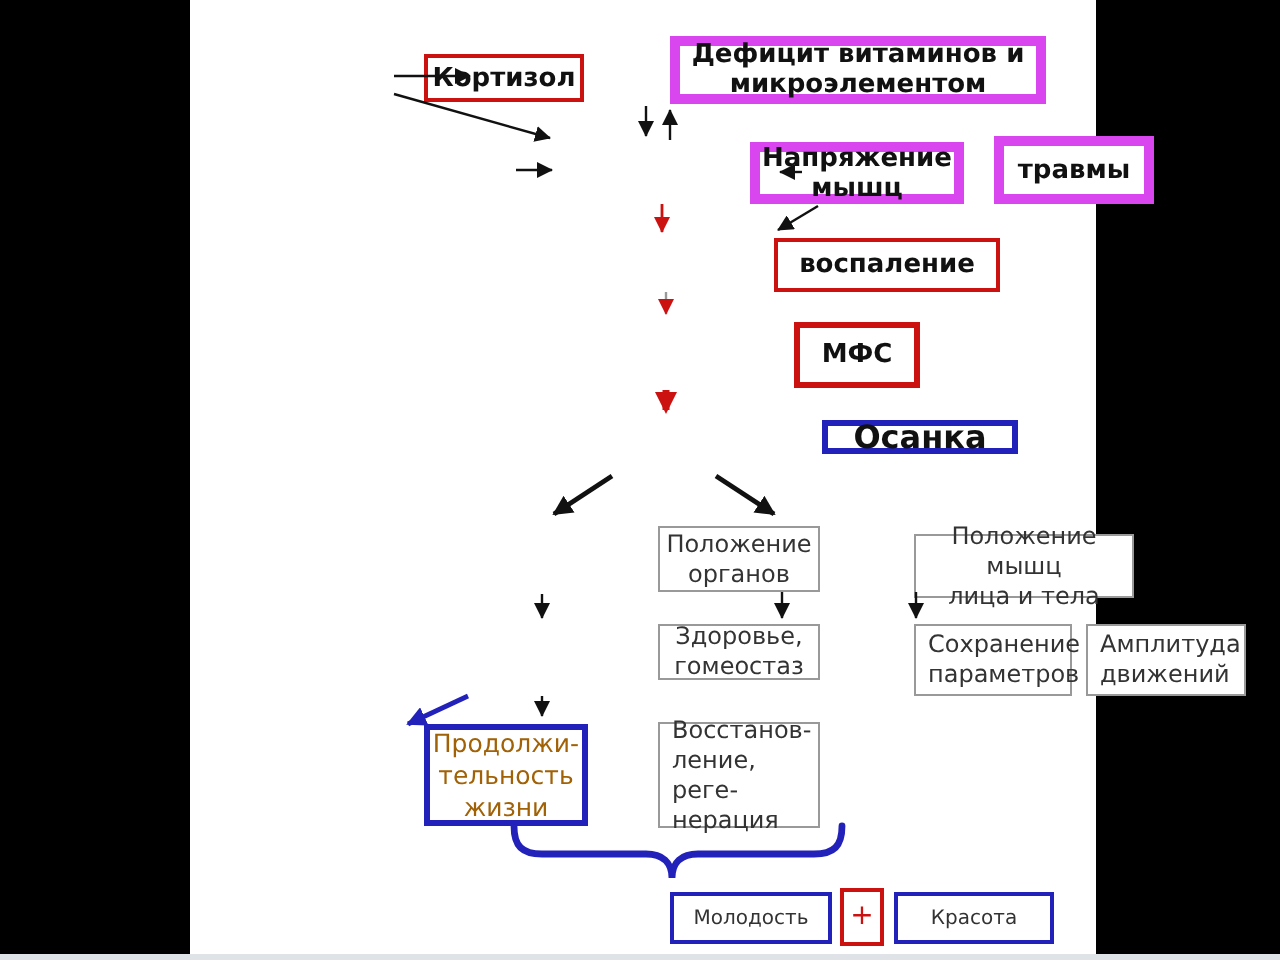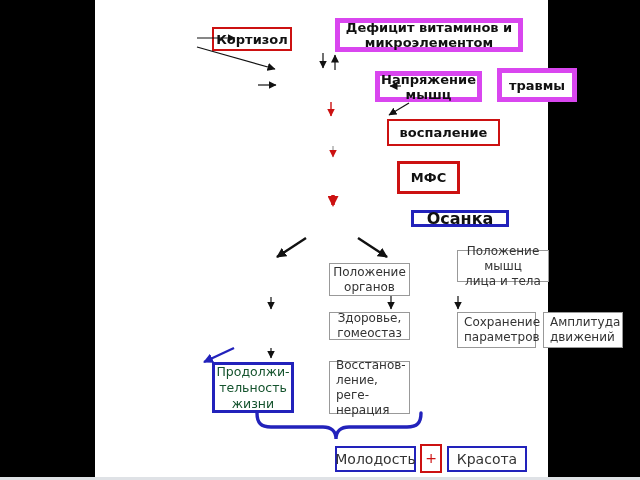--- a/index.html
+++ b/index.html
@@ -10,39 +10,39 @@
   svg.connectors{position:absolute;left:0;top:0;width:640px;height:480px;pointer-events:none;}
 
   .node{position:absolute;box-sizing:border-box;background:#fff;display:flex;
         align-items:center;justify-content:center;text-align:center;
         white-space:pre-line;line-height:15px;color:#111;}
   .bold{font-weight:bold;font-size:13px;}
   .b-red{border:2px solid #cc1111;}
   .b-red-thick{border:3px solid #cc1111;}
   .b-dark{border:5px solid #d946ef;}
   .b-gray{border:1px solid #999;color:#333;font-size:12px;}
-  .b-blue{border:2px solid #2222bb;color:#333;font-size:14px;}
-  .b-blue-thick{border:3px solid #2222bb;color:#14532d;font-size:12.5px;line-height:16px;}
+  .b-blue{border:2px solid #2222bb;color:#333;font-size:10px;}
+  .b-blue-thick{border:3px solid #2222bb;color:#a16207;font-size:12.5px;line-height:16px;}
   .left-text{justify-content:flex-start;text-align:left;padding-left:6px;}
   .osanka-text{font-size:16px;}
   .plus-box{color:#cc1111;font-size:14px;}
   .wavy{text-decoration:underline;text-decoration-style:wavy;text-decoration-color:#cc1111;
         text-decoration-thickness:1px;text-underline-offset:2px;}
 
   
   #n-kortizol{left:117px;top:27px;width:80px;height:24px;}
   #n-deficit{left:240px;top:18px;width:188px;height:34px;}
   #n-postura{left:184px;top:69px;width:73px;height:28px;}
   #n-napryazhenie{left:280px;top:71px;width:107px;height:31px;}
   #n-travmy{left:402px;top:68px;width:80px;height:34px;}
   #n-vospalenie{left:280px;top:119px;width:113px;height:27px;margin-left:12px;}
   #n-mfs{left:302px;top:161px;width:63px;height:33px;}
   #n-osanka{left:284px;top:210px;width:98px;height:17px;margin-left:32px;}
   #n-pol-organov{left:234px;top:263px;width:81px;height:33px;}
-  #n-pol-myshts{left:362px;top:250px;width:92px;height:32px;}
+  #n-pol-myshts{left:362px;top:267px;width:110px;height:32px;}
   #n-zdorovye{left:234px;top:312px;width:81px;height:28px;}
   #n-sokhranenie{left:362px;top:312px;width:79px;height:36px;}
   #n-amplituda{left:448px;top:312px;width:80px;height:36px;}
   #n-prodolzhitelnost{left:117px;top:362px;width:82px;height:51px;}
   #n-vosstanovlenie{left:234px;top:361px;width:81px;height:53px;}
   #n-molodost{left:240px;top:446px;width:81px;height:26px;}
   #n-plus{left:325px;top:444px;width:22px;height:29px;}
   #n-krasota{left:352px;top:446px;width:80px;height:26px;}
 </style>
 </head>

